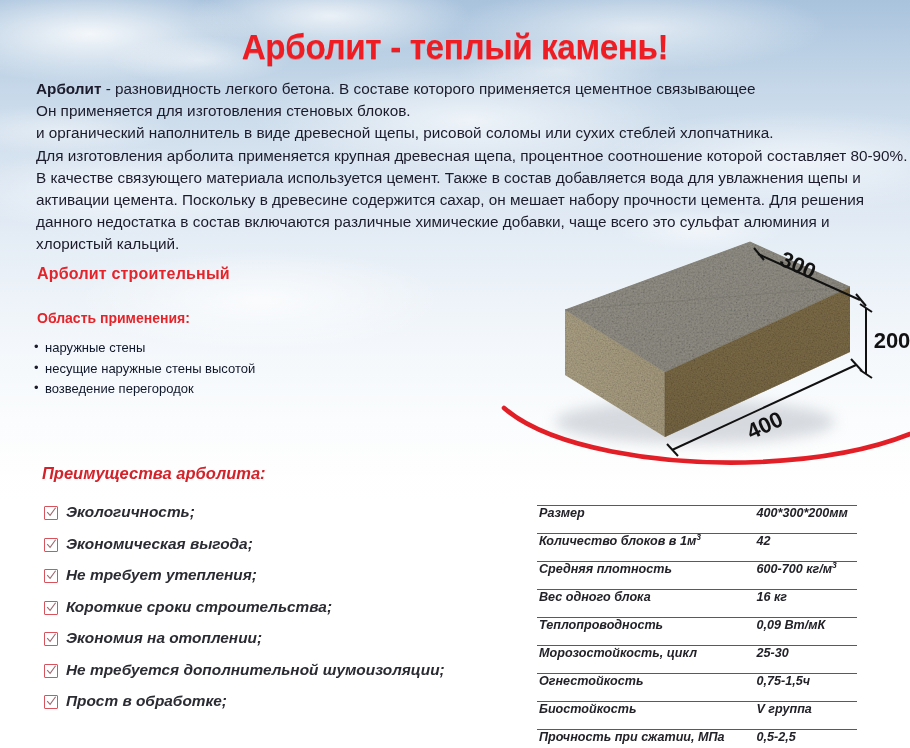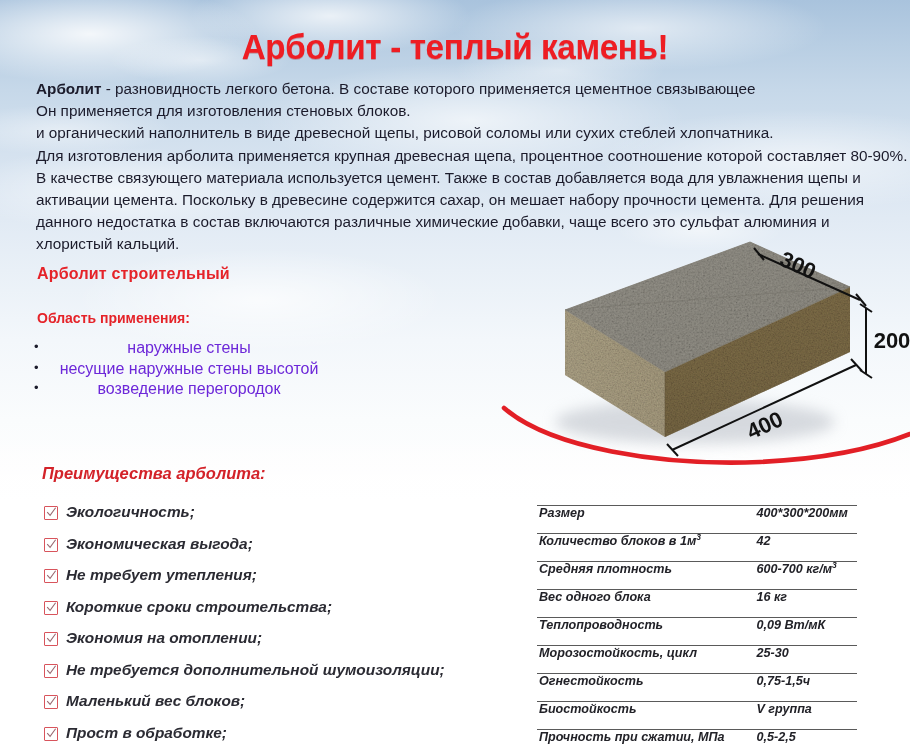--- a/index.html
+++ b/index.html
@@ -61,21 +61,21 @@
   .sec-head{
     position:absolute;left:37px;top:265px;
     font-size:16px;font-weight:bold;color:#e52329;letter-spacing:.2px;
   }
   .sub-head{
     position:absolute;left:37px;top:310px;
     font-size:14px;font-weight:bold;color:#e52329;
   }
   .usage{
     position:absolute;left:33px;top:338px;width:300px;
-    font-size:16px;line-height:20.5px;color:#6d28d9;text-align:center;
+    font-size:13px;line-height:20.5px;color:#0f172a;
   }
   .usage .li{display:block;padding-left:12px;position:relative;}
   .usage .li:before{content:"•";position:absolute;left:1px;top:-1px;font-size:13px;color:#1c1c2c;}
   .usage .cont{display:block;padding-left:12px;}
 
   
   .adv-head{
     position:absolute;left:42px;top:464px;
     font-size:16.5px;font-weight:bold;font-style:italic;color:#d32229;
   }
@@ -184,28 +184,20 @@
         </span>
       <span class="adv-text">Экономия на отоплении;</span>
     </div>
     <div class="adv-item">
       <span class="chk">
           <svg width="11" height="11" viewBox="0 0 11 11">
             <path d="M1.2 5.2 L4.1 8.4 L9.6 0.8" stroke="#9a6a72" stroke-width="1.1" fill="none"></path>
           </svg>
         </span>
       <span class="adv-text">Не требуется дополнительной шумоизоляции;</span>
-    </div>
-    <div class="adv-item">
-      <span class="chk">
-          <svg width="11" height="11" viewBox="0 0 11 11">
-            <path d="M1.2 5.2 L4.1 8.4 L9.6 0.8" stroke="#9a6a72" stroke-width="1.1" fill="none"></path>
-          </svg>
-        </span>
-      <span class="adv-text">Маленький вес блоков;</span>
     </div>
     <div class="adv-item">
       <span class="chk">
           <svg width="11" height="11" viewBox="0 0 11 11">
             <path d="M1.2 5.2 L4.1 8.4 L9.6 0.8" stroke="#9a6a72" stroke-width="1.1" fill="none"></path>
           </svg>
         </span>
       <span class="adv-text">Прост в обработке;</span>
     </div>
   </div>

